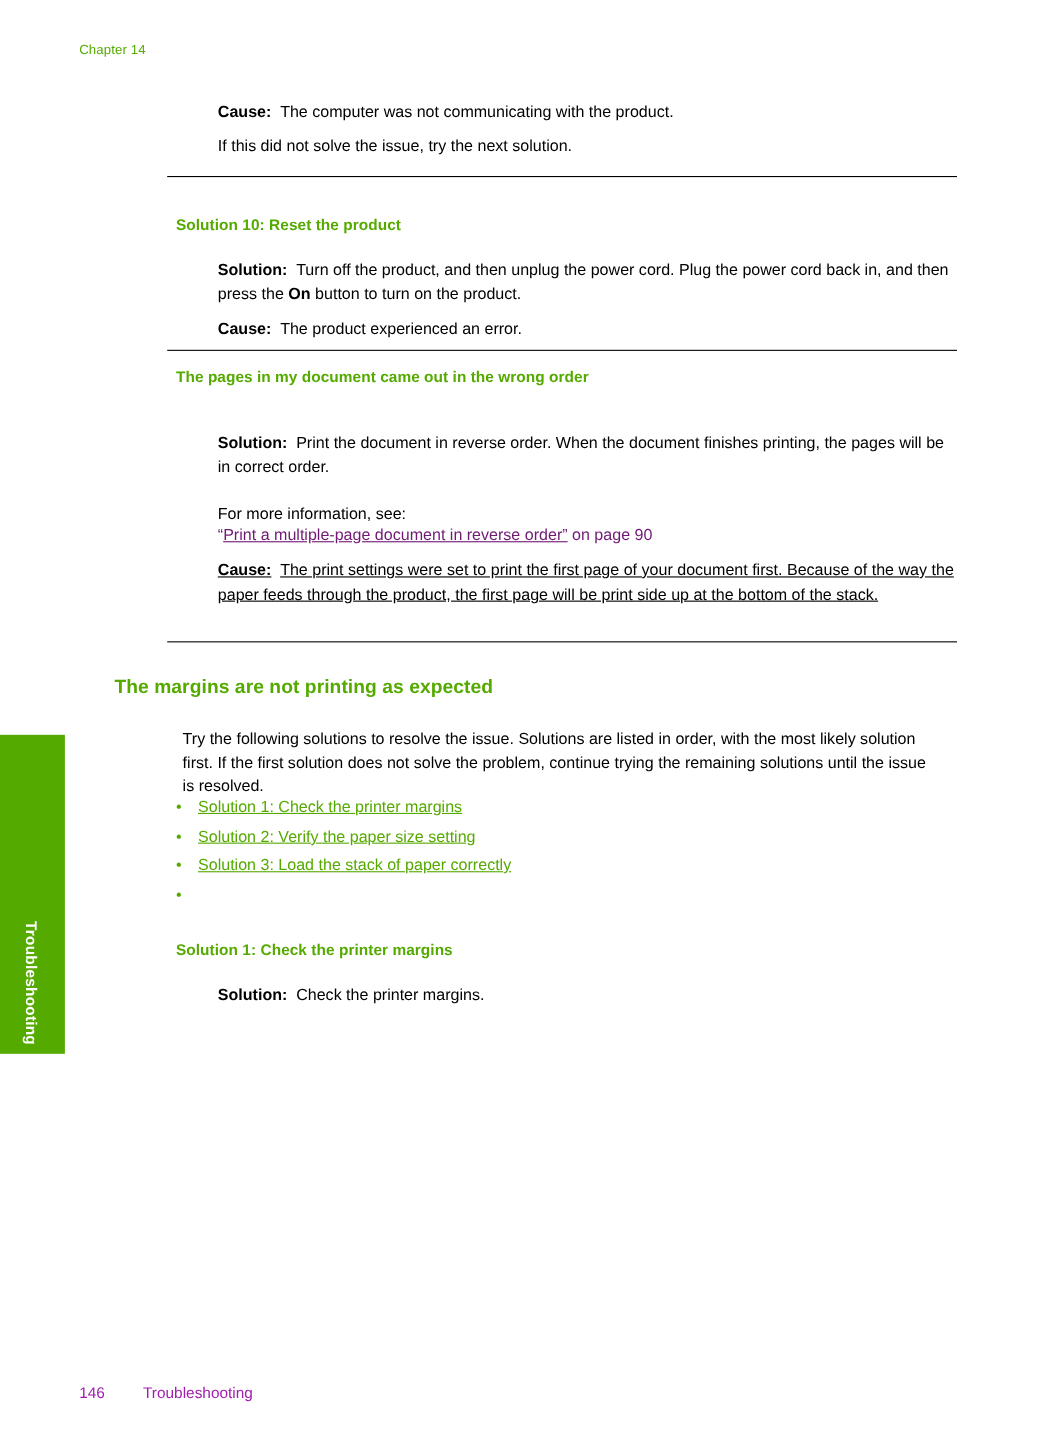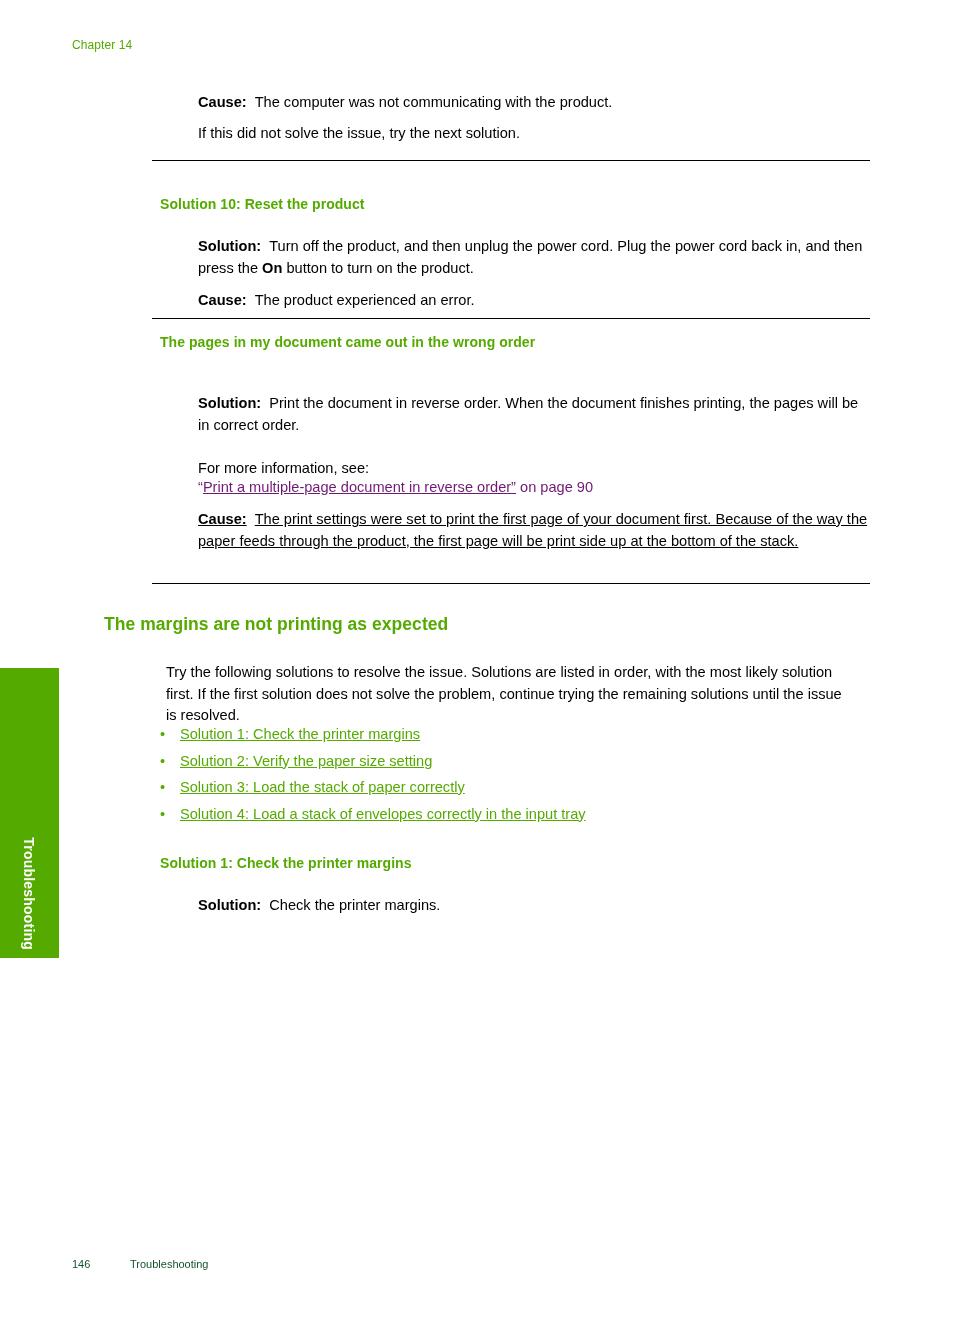--- a/index.html
+++ b/index.html
@@ -137,22 +137,22 @@
     border-top: 1.6px solid #000000;
     margin: 0;
     height: 0;
   }
 
   
   .footer {
     position: absolute;
     left: 72px;
     top: 1258px;
-    font-size: 11px;
-    color: #14532d;
+    font-size: 14px;
+    color: #a21caf;
   }
   .footer .pageno {
     display: inline-block;
     width: 58px;
   }
 
   
   .abs { position: absolute; }
 </style>
 </head>
@@ -206,21 +206,20 @@
       <li>
         <span class="bullet">•</span>
         <a href="#">Solution 2: Verify the paper size setting</a>
       </li>
       <li>
         <span class="bullet">•</span>
         <a href="#">Solution 3: Load the stack of paper correctly</a>
       </li>
       <li>
         <span class="bullet">•</span>
-        <a href="#">Solution 4: Load a stack of envelopes correctly in the input tray</a>
       </li>
     </ul>
 
     <h2 class="h2 abs" style="left:160px; top:855px;">Solution 1: Check the printer margins</h2>
 
     <p class="body abs" style="left:188px; top:885px; width:682px;"><span class="lbl">Solution:</span><span class="gap"></span><span>Check the printer margins.</span></p>
 
   </div>
 
   <div class="footer">

